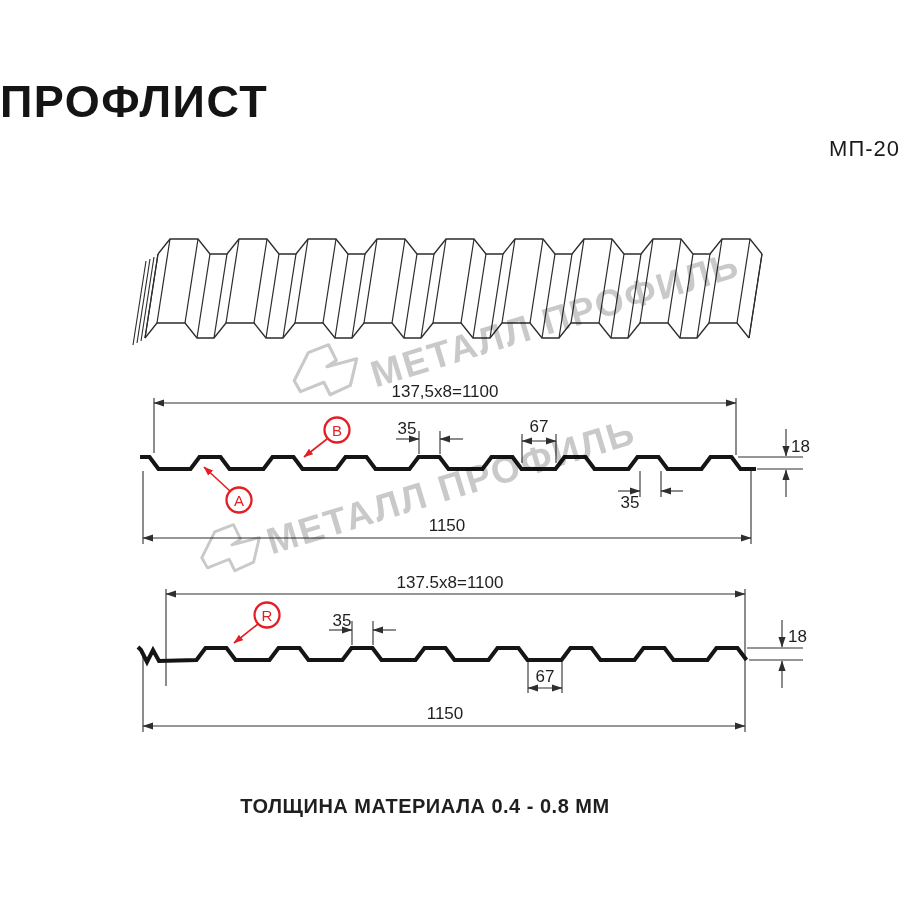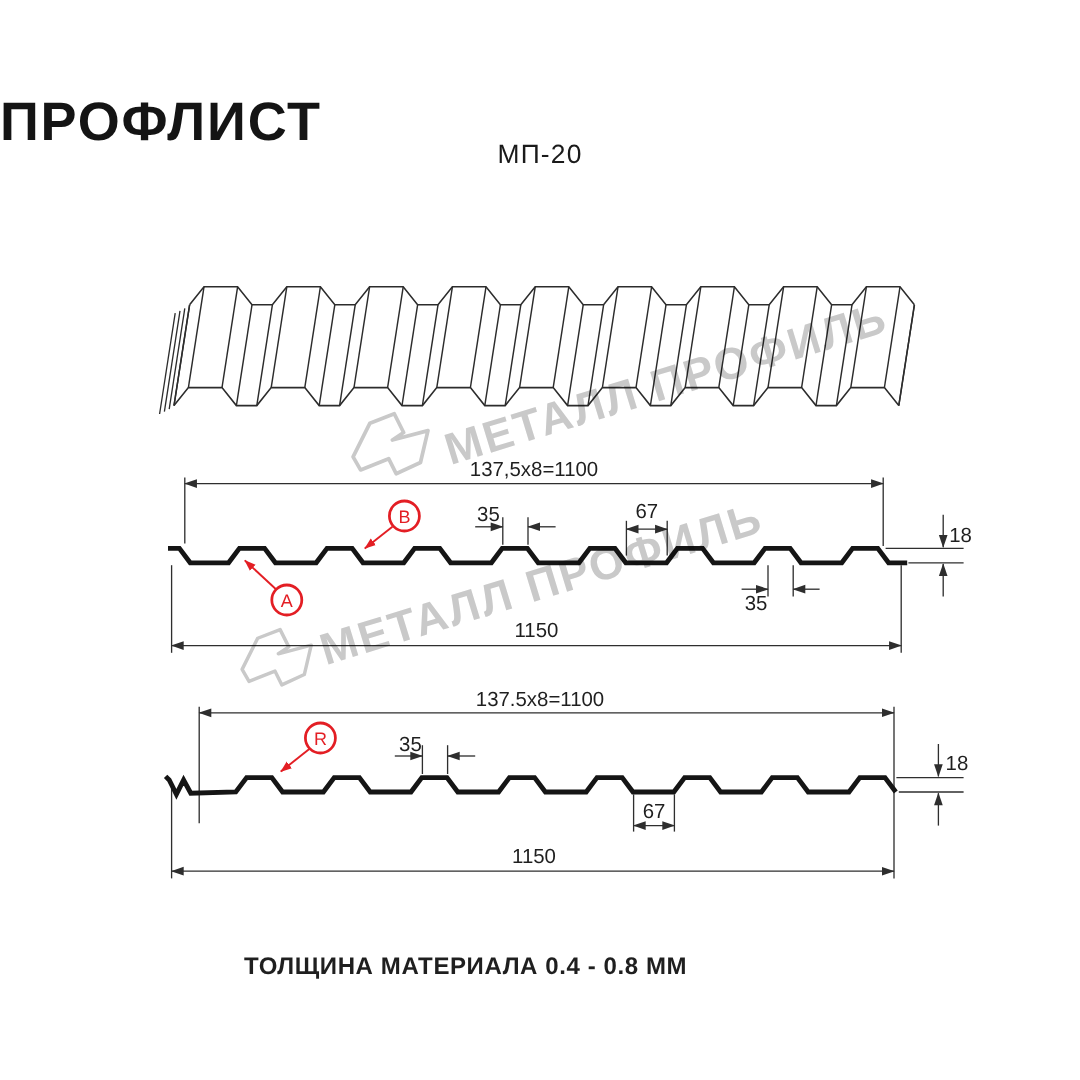--- a/index.html
+++ b/index.html
@@ -1,24 +1,24 @@
 <!DOCTYPE html>
 <html><head>
 <meta charset="utf-8">
 <style>
   html,body{margin:0;padding:0;background:#ffffff;}
   .stage{position:relative;width:900px;height:900px;background:#fff;overflow:hidden;
          font-family:"Liberation Sans",sans-serif;color:#161616;}
   .abs{position:absolute;}
   .title{top:76px;left:0;width:900px;font-size:45px;font-weight:800;
          letter-spacing:1.5px;color:#141414;}
-  .subtitle{top:116px;left:0;width:900px;text-align:center;font-size:22px;font-weight:500;
+  .subtitle{top:136px;left:0;width:900px;text-align:right;font-size:22px;font-weight:500;
          letter-spacing:1px;color:#1a1a1a;}
   .footer{top:795px;left:0;width:776px;text-align:center;font-size:20px;font-weight:600;
-         letter-spacing:0.5px;color:#1f1f1f;}
+         letter-spacing:0.5px;color:#1f1f1f;padding-left:37px;}
   svg.draw{position:absolute;left:0;top:0;}
   .dimtxt{font-size:17px;fill:#1f1f1f;font-family:"Liberation Sans",sans-serif;}
   .redtxt{font-size:15px;fill:#e31e24;font-weight:500;font-family:"Liberation Sans",sans-serif;}
   .redcirc{fill:none;stroke:#e31e24;stroke-width:2.3px;}
   .redline{stroke:#e31e24;stroke-width:1.6px;}
   .dim{stroke:#2e2e2e;stroke-width:1.1px;}
   .wm-text{position:absolute;white-space:nowrap;color:#c9c9c9;font-weight:700;font-size:37px;
          letter-spacing:2px;transform-origin:0 50%;transform:rotate(-17deg);
          mix-blend-mode:multiply;pointer-events:none;}
   .wm-logo{position:absolute;mix-blend-mode:multiply;pointer-events:none;}

